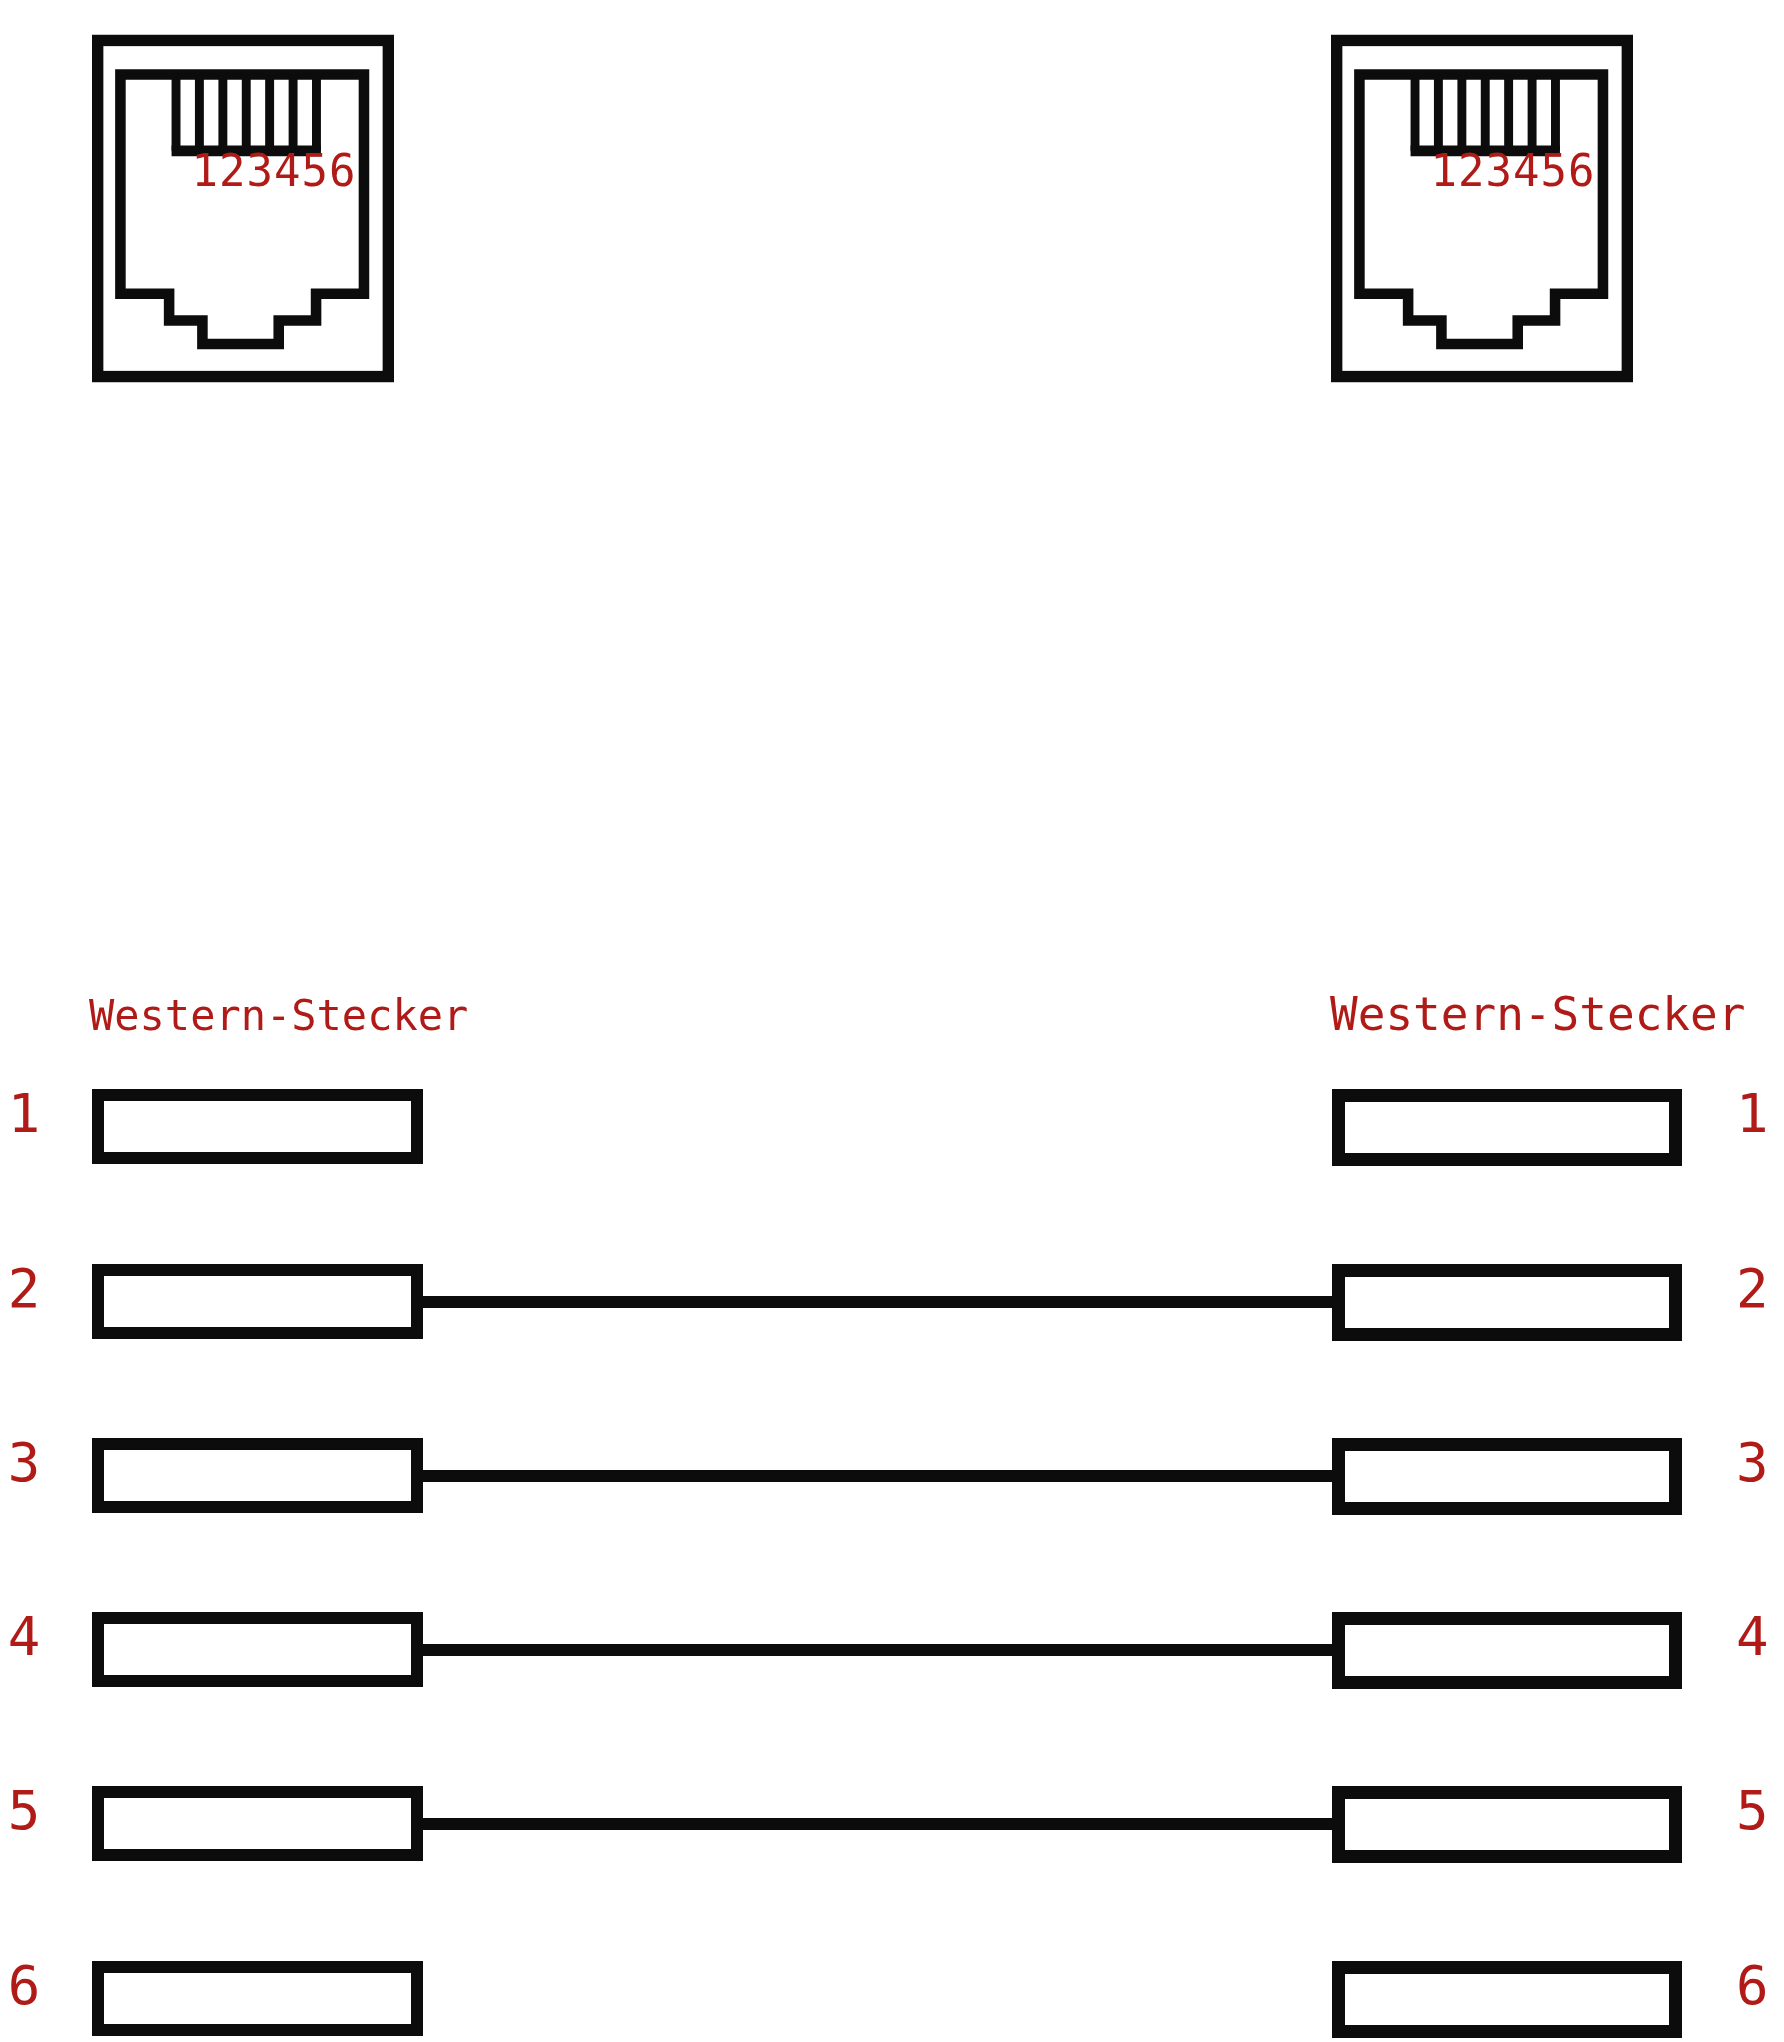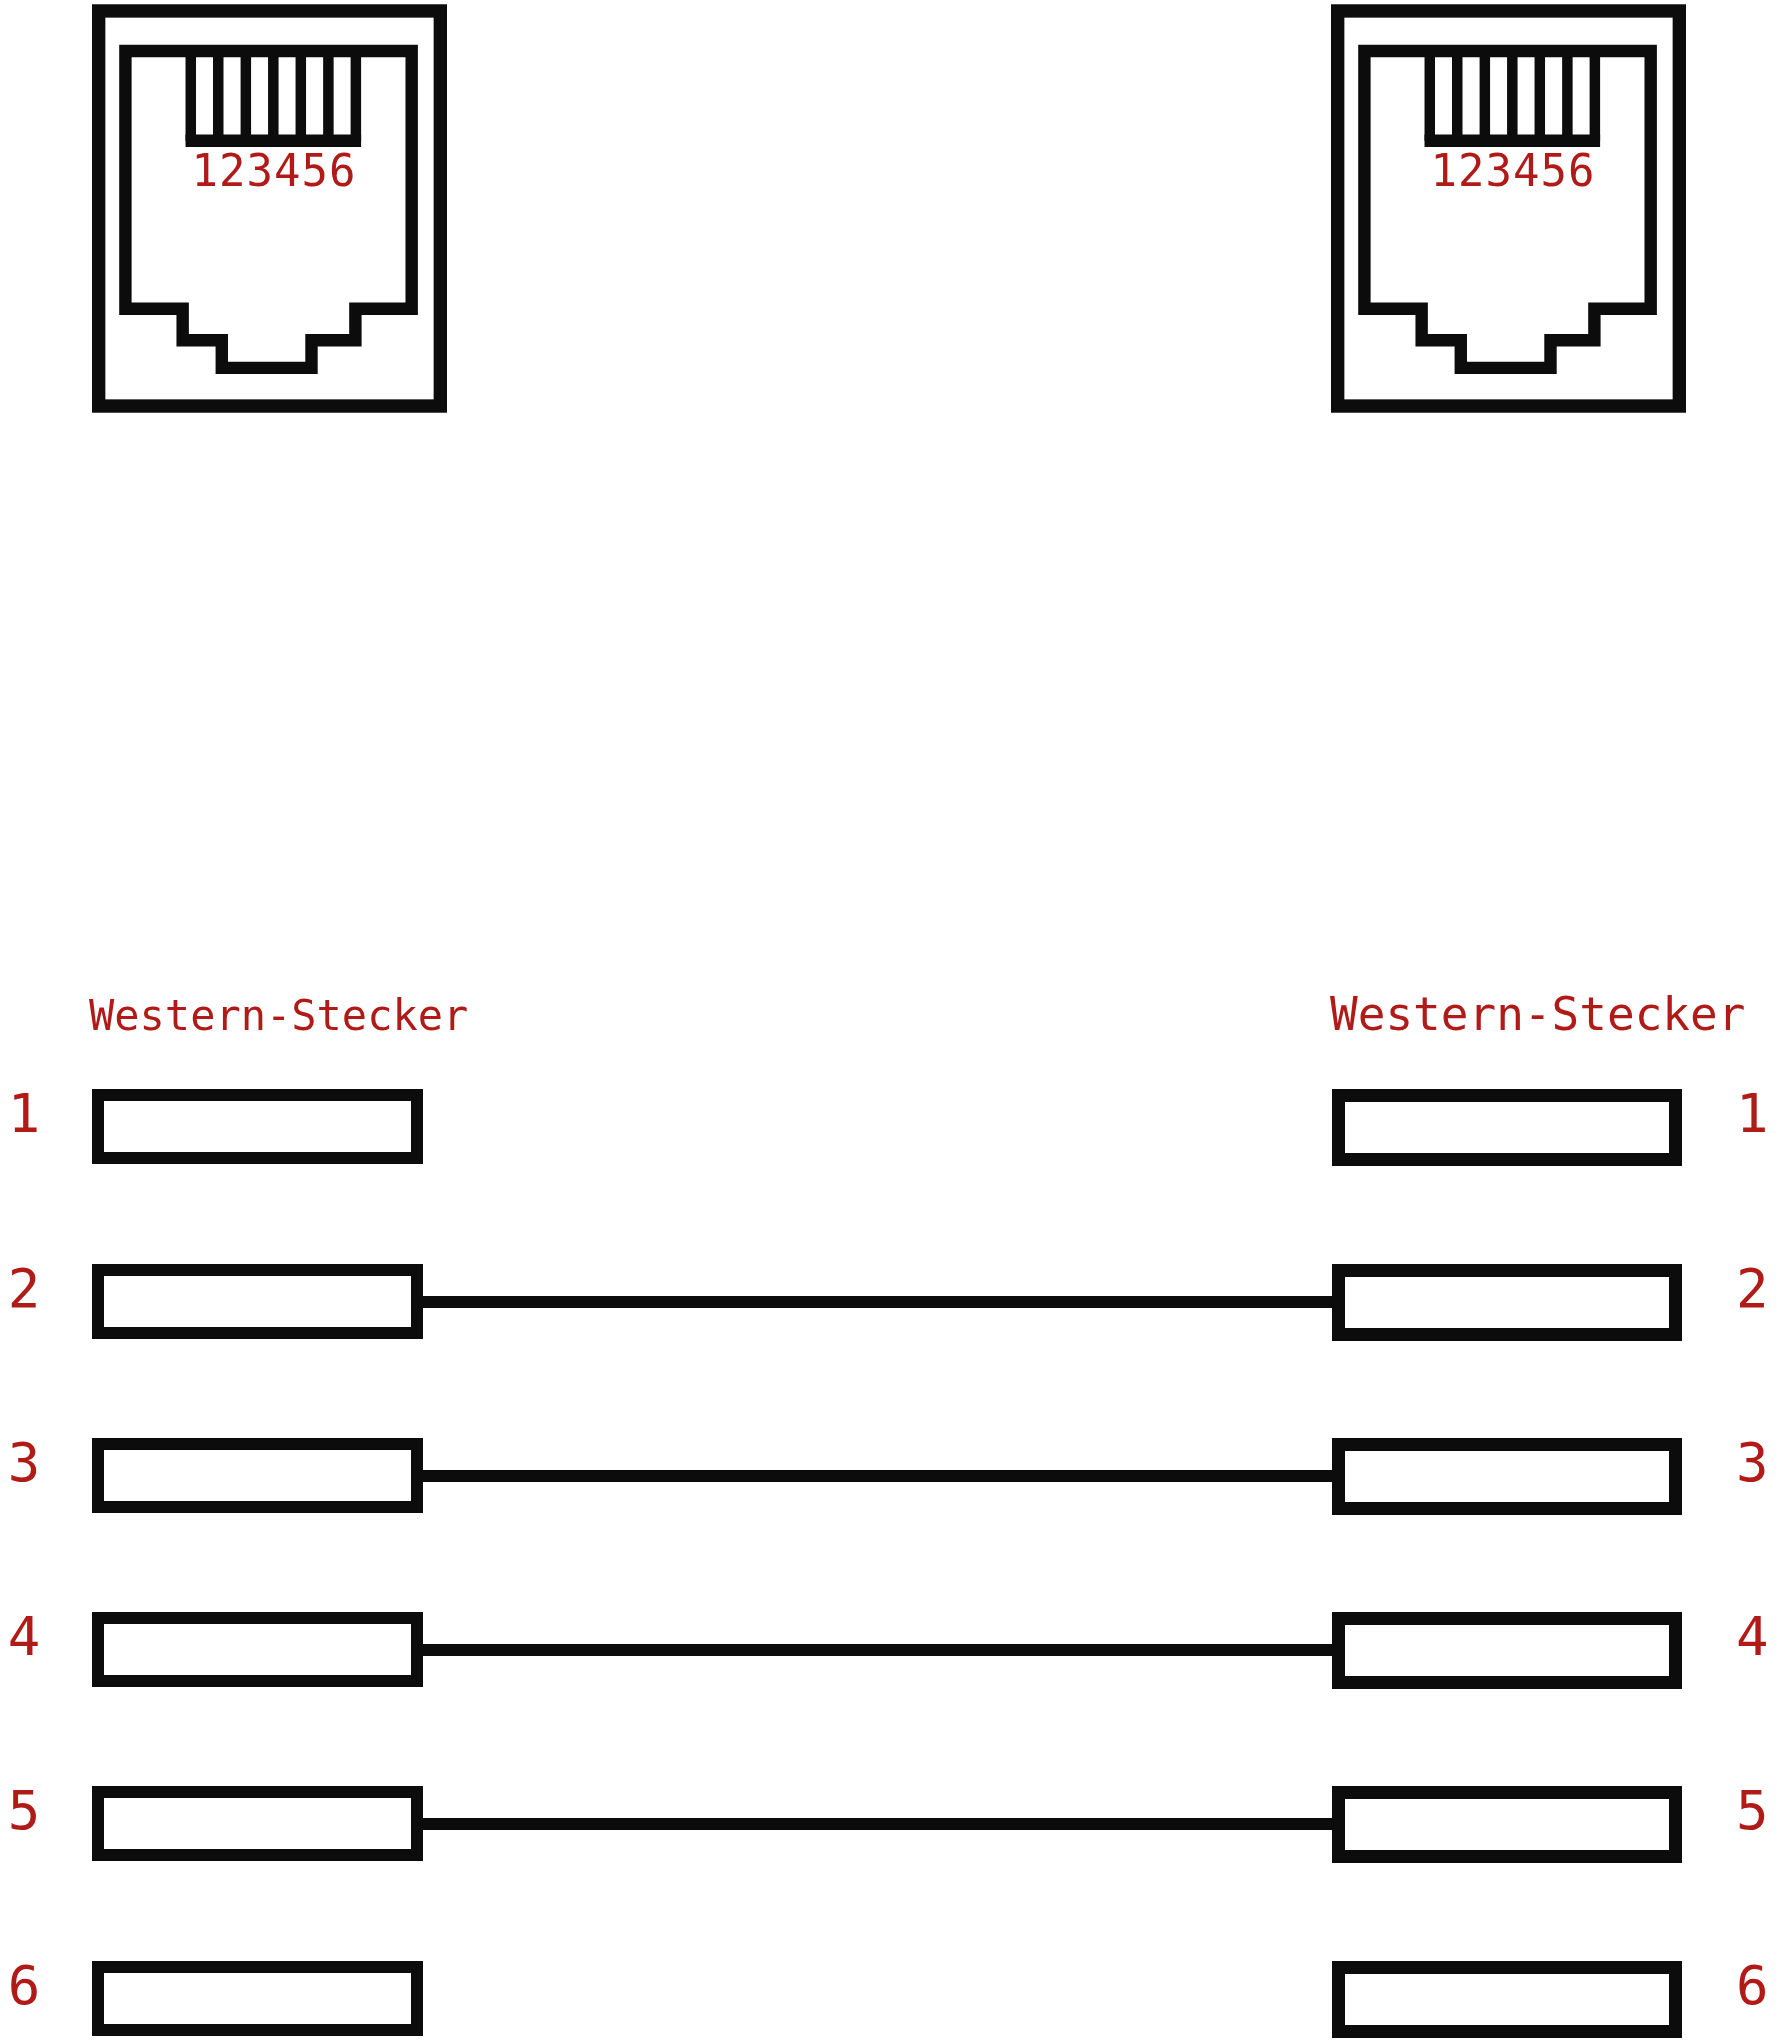--- a/index.html
+++ b/index.html
@@ -12,21 +12,21 @@
     width: 1784px;
     height: 2042px;
     background: var(--bg, #ffffff);
     font-family: "DejaVu Sans Mono", "Liberation Mono", monospace;
     overflow: hidden;
   }
 
   
   .jack {
     position: absolute;
-    width: 355px;
+    width: 302px;
     height: 413px;
     top: 1.9px;
   }
   .jack-left  { left: 92px; }
   .jack-right { left: 1331px; }
   .jack svg { display: block; width: 100%; height: 100%; }
   .jack-pins {
     position: absolute;
     left: 93px;
     top: 147px;

